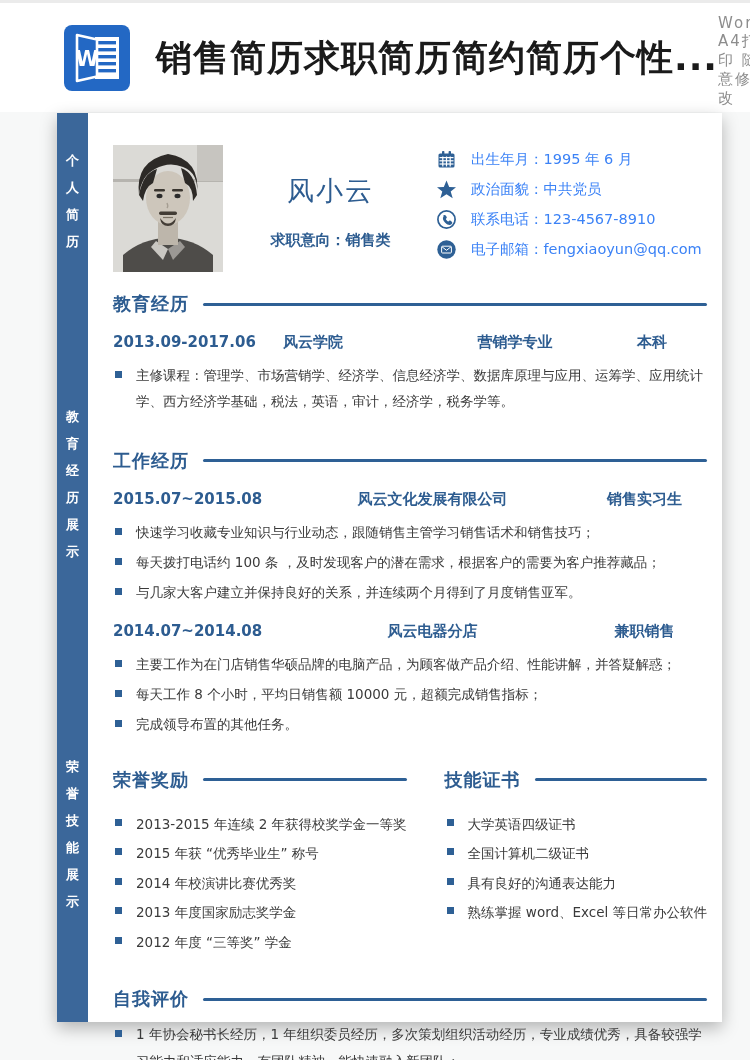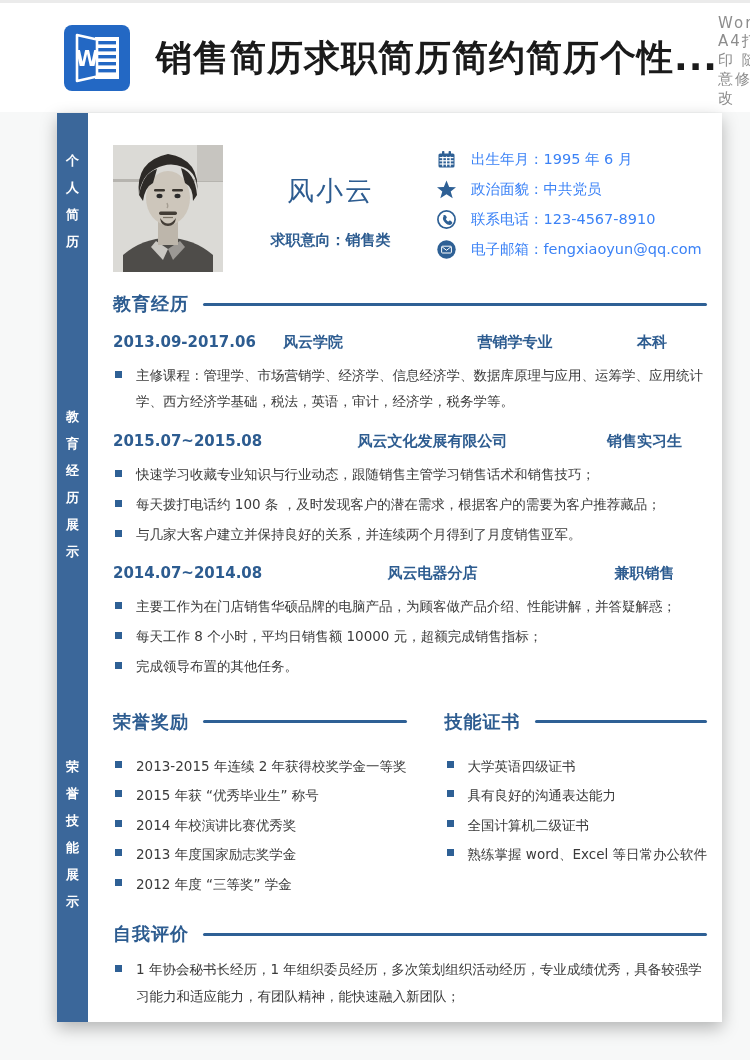--- a/index.html
+++ b/index.html
@@ -61,21 +61,21 @@
   .info-block { margin-left:18px; padding-top:4px; }
   .info-row { display:flex; align-items:center; margin-bottom:9px; height:21px; }
   .info-icon { width:21px; height:21px; flex:0 0 21px; }
   .info-text { margin-left:14px; font-size:14.5px; color:#3b82f6; white-space:nowrap; }
   
   .sec-head { display:flex; align-items:center; }
   .sec-title { font-size:18px; font-weight:bold; color:#2d5c90; letter-spacing:1px; white-space:nowrap; }
   .sec-line { flex:1; height:3px; background:#2e6095; margin-left:14px; border-radius:2px; }
   .edu-head { margin-top:20px; }
   .work-head { margin-top:34px; }
-  .eval-head { margin-top:17px; }
+  .eval-head { margin-top:24px; }
   .entry-row { display:flex; margin-top:17px; font-size:15px; font-weight:bold; color:#2d5c90; }
   .entry-row .c-period { flex:0 0 170px; }
   .entry-row .c-mid    { flex:1; text-align:center; }
   .entry-row .c-right  { flex:0 0 125px; text-align:center; }
   .edu-row .c-school { flex:0 0 150px; text-align:left; }
   .edu-row .c-major  { flex:1; text-align:center; }
   .edu-row .c-degree { flex:0 0 110px; text-align:center; }
   ul.blist { list-style:none; margin-top:10px; }
   ul.blist li {
     position:relative; padding-left:23px;
@@ -221,20 +221,24 @@
     <div class="entry-row edu-row">
       <span class="c-period">2013.09-2017.06</span>
       <span class="c-school">风云学院</span>
       <span class="c-major">营销学专业</span>
       <span class="c-degree">本科</span>
     </div>
     <ul class="blist">
       <li>主修课程：管理学、市场营销学、经济学、信息经济学、数据库原理与应用、运筹学、应用统计学、西方经济学基础，税法，英语，审计，经济学，税务学等。</li>
     </ul>
 
+    <div class="sec-head work-head">
+      <span class="sec-title">工作经历</span>
+      <span class="sec-line"></span>
+    </div>
     <div class="entry-row">
       <span class="c-period">2015.07~2015.08</span>
       <span class="c-mid">风云文化发展有限公司</span>
       <span class="c-right">销售实习生</span>
     </div>
     <ul class="blist">
       <li>快速学习收藏专业知识与行业动态，跟随销售主管学习销售话术和销售技巧；</li>
       <li>每天拨打电话约 100 条 ，及时发现客户的潜在需求，根据客户的需要为客户推荐藏品；</li>
       <li>与几家大客户建立并保持良好的关系，并连续两个月得到了月度销售亚军。</li>
     </ul>
@@ -264,22 +268,22 @@
         </ul>
       </div>
       <div class="col-gap"></div>
       <div class="col-skill">
         <div class="sec-head">
           <span class="sec-title">技能证书</span>
           <span class="sec-line"></span>
         </div>
         <ul class="blist">
           <li>大学英语四级证书</li>
+          <li>全国计算机二级证书</li>
           <li>具有良好的沟通表达能力</li>
-          <li>全国计算机二级证书</li>
           <li>熟练掌握 word、Excel 等日常办公软件</li>
         </ul>
       </div>
     </div>
 
     <div class="sec-head eval-head">
       <span class="sec-title">自我评价</span>
       <span class="sec-line"></span>
     </div>
     <ul class="blist eval-list">

